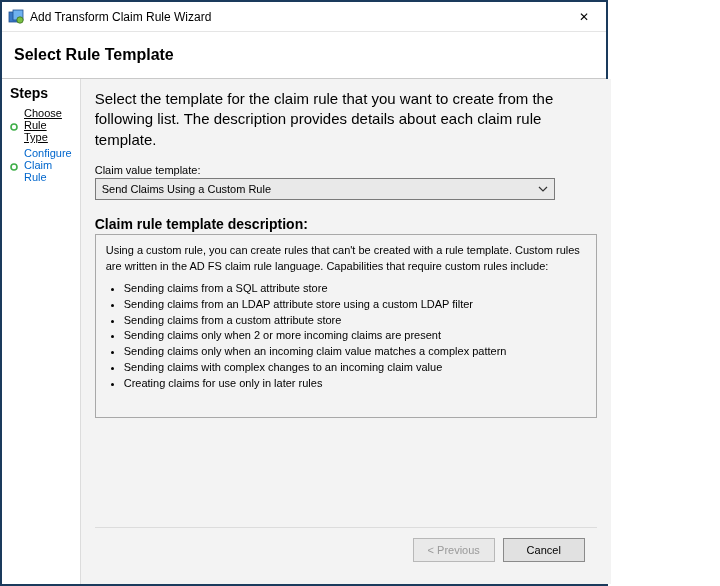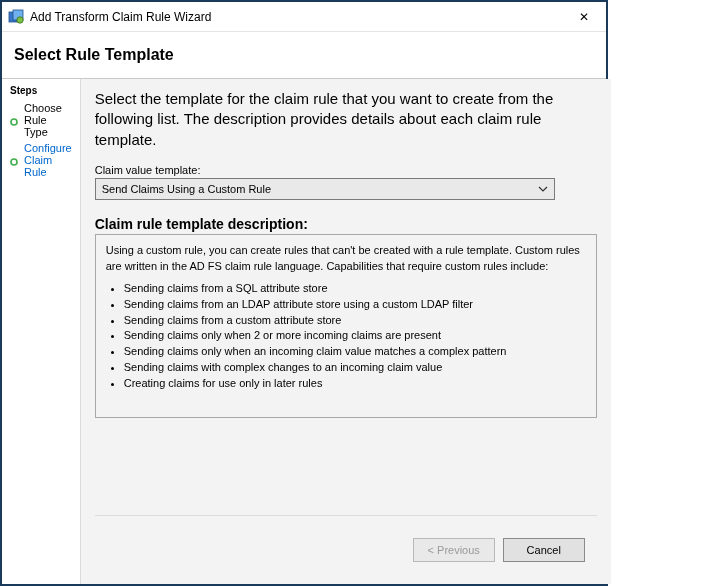--- a/index.html
+++ b/index.html
@@ -58,36 +58,36 @@
     min-height: 0;
   }
   .sidebar {
     width: 172px;
     background: #fff;
     border-right: 1px solid #dcdcdc;
     padding: 4px 0 0 0;
   }
   .sidebar-header {
     font-weight: bold;
-    font-size: 10px;
+    font-size: 14px;
     padding: 2px 8px 4px 8px;
   }
   .step {
     display: flex;
     align-items: center;
     gap: 6px;
     padding: 2px 8px 2px 8px;
     font-size: 11px;
     cursor: default;
   }
   .step .dot {
     width: 8px; height: 8px;
     display: inline-block;
   }
-  .step.active .label { color: #000; }
+  .step.active .label { color: #000; text-decoration: underline; }
   .step.pending .label { color: #0066cc; }
   .content {
     flex: 1;
     background: #f3f3f3;
     padding: 10px 14px 10px 14px;
     display: flex;
     flex-direction: column;
     min-height: 0;
   }
   .intro {
@@ -132,21 +132,21 @@
     margin: 6px 0 0 0;
     padding-left: 18px;
   }
   .desc-box li {
     margin: 0;
     padding: 0;
   }
   .spacer { flex: 1; }
   .footer {
     border-top: 1px solid #dcdcdc;
-    padding: 22px 12px 12px 12px;
+    padding: 10px 12px 12px 12px;
     display: flex;
     justify-content: flex-end;
     gap: 8px;
     background: #f3f3f3;
   }
   .btn {
     min-width: 82px;
     height: 24px;
     border: 1px solid #8a8a8a;
     background: #e1e1e1;

